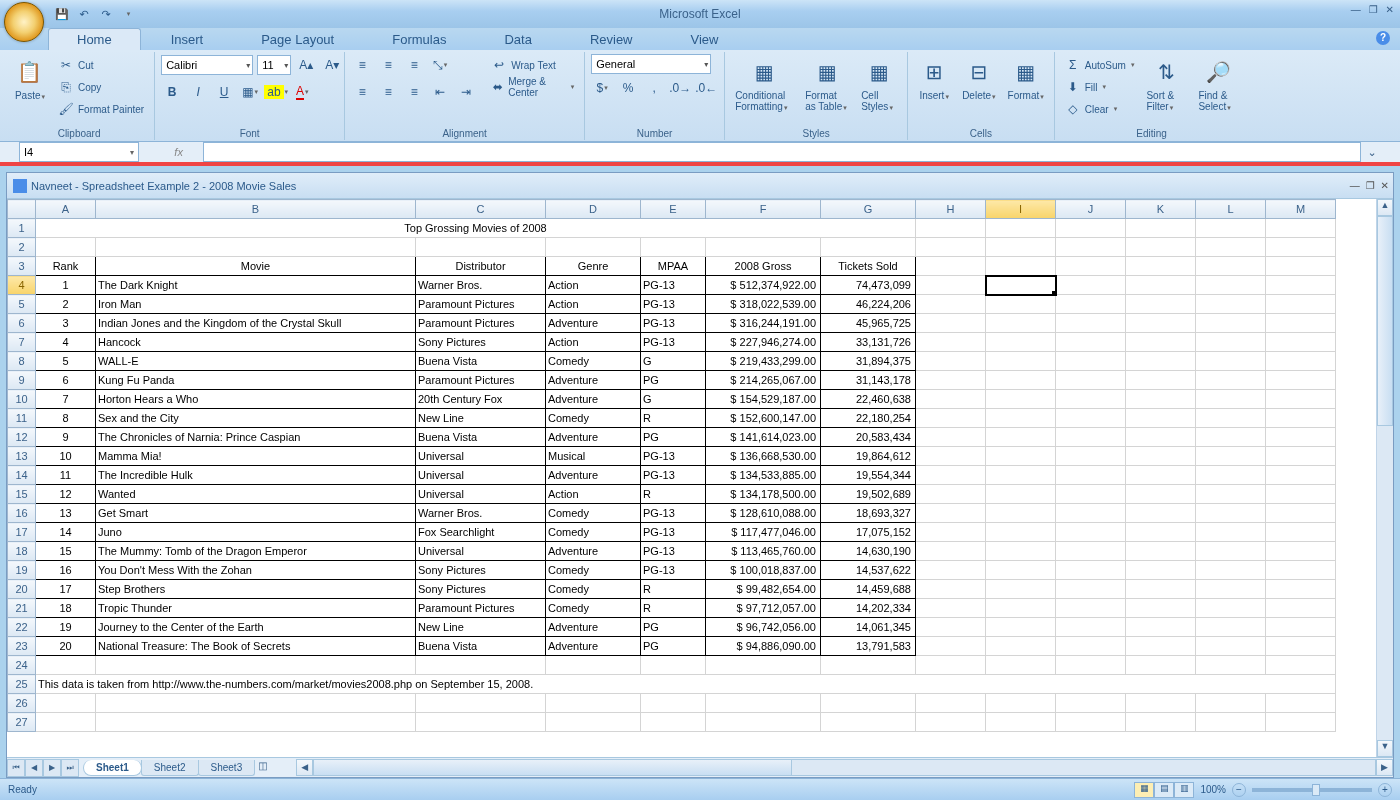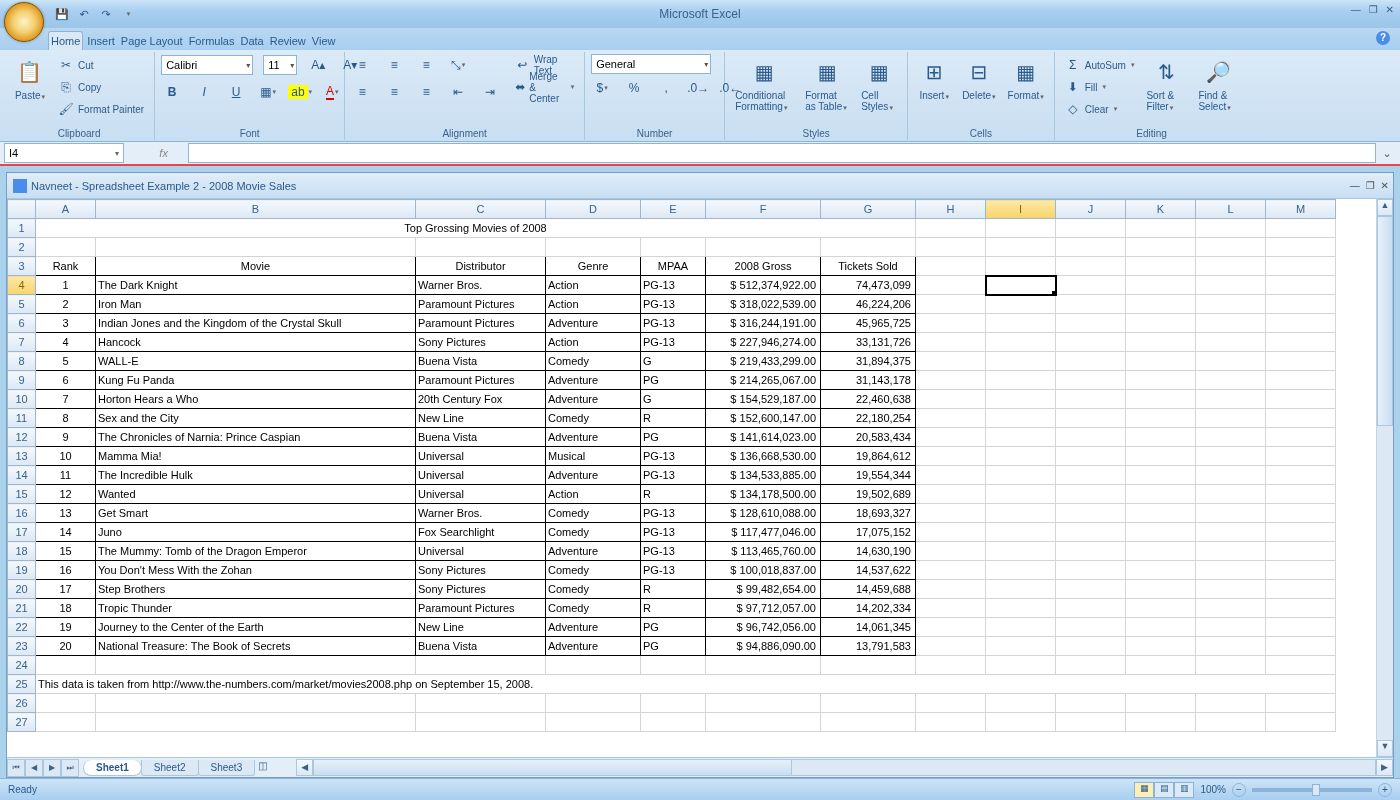--- a/index.html
+++ b/index.html
@@ -8,44 +8,44 @@
 
 .titlebar { height: 28px; background: linear-gradient(#cce4f7, #a8cef0 40%, #9cc5e8); display: flex; align-items: center; position: relative; }
 .office-btn { width: 40px; height: 40px; border-radius: 50%; background: radial-gradient(#fff2c6, #f3d071 40%, #e09920 70%, #c36800); position: absolute; top: 2px; left: 4px; border: 1px solid #7a5500; box-shadow: 0 0 3px rgba(0,0,0,0.3); z-index: 10; }
 .qat { margin-left: 52px; display: flex; gap: 2px; align-items: center; }
 .qat-btn { width: 20px; height: 20px; display: flex; align-items: center; justify-content: center; color: #2b5a8a; }
 .title-text { position: absolute; left: 50%; transform: translateX(-50%); color: #3b628a; font-size: 12px; }
 .winctrl { position: absolute; right: 6px; top: 4px; display: flex; gap: 8px; color: #3b628a; font-size: 10px; }
 
 
 .ribbon-tabs { height: 22px; background: linear-gradient(#b9d8f0, #a8cef0); display: flex; align-items: flex-end; padding-left: 48px; gap: 2px; position: relative; }
-.rtab { padding: 3px 2px; color: #2b5a8a; font-size: 11px; cursor: pointer; }
+.rtab { padding: 3px 28px; color: #2b5a8a; font-size: 13px; cursor: pointer; }
 .rtab.active { background: #dbe9f7; border-radius: 3px 3px 0 0; border: 1px solid #8db4d8; border-bottom: none; }
 .help-icon { position: absolute; right: 10px; top: 3px; width: 14px; height: 14px; border-radius: 50%; background: #4a8de8; color: white; text-align: center; line-height: 14px; font-size: 10px; font-weight: bold; }
 
 
 .ribbon { height: 92px; background: linear-gradient(#dbeaf7, #c8def2); border-bottom: 1px solid #8db4d8; display: flex; padding: 2px 4px 0 4px; }
 .rgroup { border-right: 1px solid #a8c8e0; padding: 2px 6px 0 6px; display: flex; flex-direction: column; justify-content: space-between; height: 88px; }
 .rgroup-body { display: flex; gap: 4px; flex: 1; align-items: flex-start; }
 .rgroup-label { text-align: center; color: #3b628a; font-size: 10px; padding: 1px 0; position: relative; }
 
 .bigbtn { display: flex; flex-direction: column; align-items: center; gap: 2px; padding: 2px 4px; color: #2b5a8a; font-size: 10px; cursor: pointer; }
 .bigbtn .icon { width: 32px; height: 32px; display: flex; align-items: center; justify-content: center; font-size: 20px; }
 .smallbtn-col { display: flex; flex-direction: column; gap: 0px; }
 .smallbtn { display: flex; align-items: center; gap: 4px; padding: 2px 4px; color: #2b5a8a; font-size: 10px; cursor: pointer; height: 22px; }
 .smallbtn .icon { width: 16px; height: 16px; display: inline-flex; align-items: center; justify-content: center; font-size: 12px; }
 
-.font-row { display: flex; gap: 10px; margin-bottom: 2px; align-items: center; }
+.font-row { display: flex; gap: 4px; margin-bottom: 2px; align-items: center; }
 .combobox { background: white; border: 1px solid #8db4d8; height: 20px; padding: 0 14px 0 4px; position: relative; font-size: 11px; display: flex; align-items: center; }
 .combobox::after { content: "▾"; position: absolute; right: 2px; font-size: 8px; color: #555; }
 .icon-btn { width: 22px; height: 22px; border: 1px solid transparent; display: inline-flex; align-items: center; justify-content: center; font-size: 12px; color: #2b5a8a; cursor: pointer; }
 .drop::after { content: "▾"; font-size: 7px; margin-left: 1px; color: #666; }
 
 
-.formula-bar { height: 24px; background: #e4eef8; border-bottom: 2px solid #ef4444; display: flex; align-items: center; padding: 0 4px; gap: 2px; }
+.formula-bar { height: 24px; background: #e4eef8; border-bottom: 4px solid #ef4444; display: flex; align-items: center; padding: 0 19px; gap: 2px; }
 .namebox { width: 120px; height: 20px; background: white; border: 1px solid #8db4d8; padding: 0 4px; display: flex; align-items: center; justify-content: space-between; }
 .fx-sep { width: 60px; display: flex; justify-content: center; gap: 6px; color: #888; align-items: center; }
 .formula-input { flex: 1; height: 20px; background: white; border: 1px solid #8db4d8; padding: 0 4px; }
 .expand-fb { width: 18px; color: #3b628a; text-align: center; }
 
 
 .workbook-area { background: #abd2ed; padding: 6px 6px 0 6px; height: calc(800px - 28px - 22px - 92px - 24px - 22px); }
 .workbook { background: white; border: 1px solid #7a9cc2; height: 100%; display: flex; flex-direction: column; }
 .wb-title { height: 26px; background: linear-gradient(#e0edf9, #c8def2); border-bottom: 1px solid #a8c8e0; display: flex; align-items: center; padding: 0 6px; color: #2b5a8a; font-size: 11px; position: relative; }
 .wb-title .icon { width: 14px; height: 14px; margin-right: 4px; background: #4a8de8; display: inline-block; }

